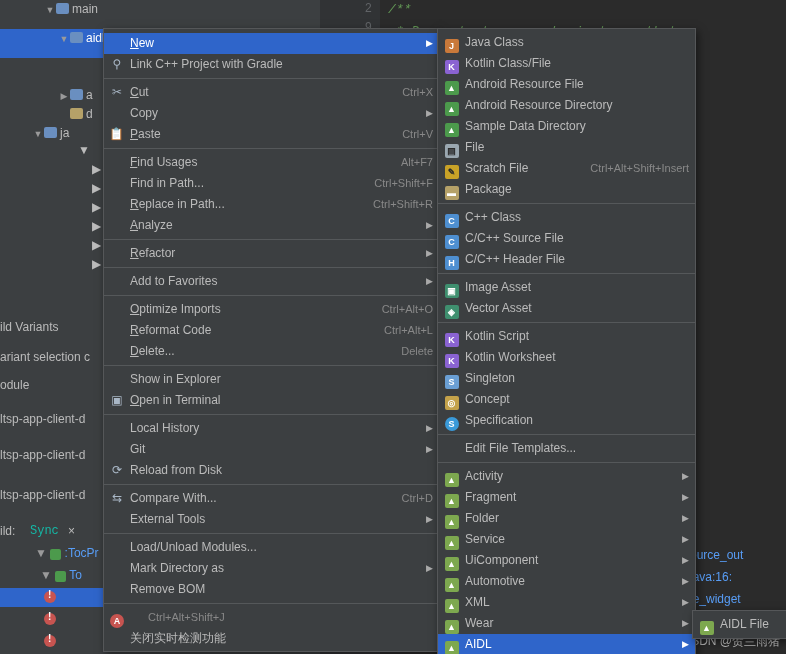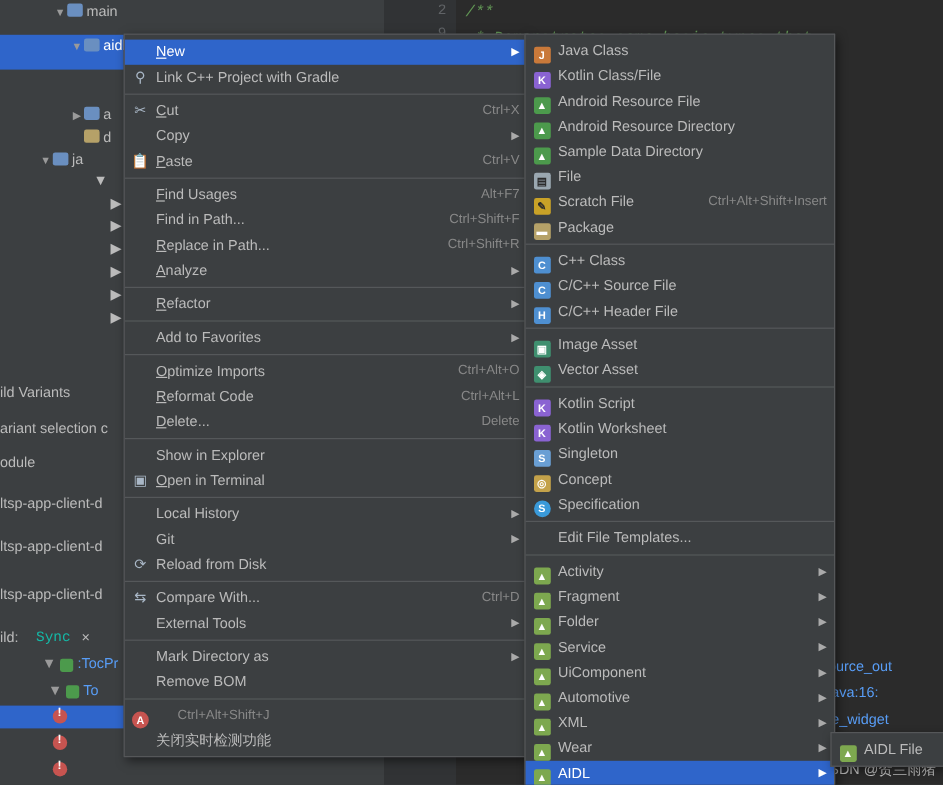--- a/index.html
+++ b/index.html
@@ -262,20 +262,24 @@
     <span class="acc">Ctrl+D</span>
   </div>
   <div class="mi">
     <span class="ic"></span>
     <span class="lbl">External Tools</span>
     <span class="sub">▶</span>
   </div>
   <div class="sep"></div>
   <div class="mi">
     <span class="ic"></span>
+    <span class="lbl">Load/Unload Modules...</span>
+  </div>
+  <div class="mi">
+    <span class="ic"></span>
     <span class="lbl">Mark Directory as</span>
     <span class="sub">▶</span>
   </div>
   <div class="mi">
     <span class="ic"></span>
     <span class="lbl">Remove BOM</span>
   </div>
   <div class="sep"></div>
   <div class="mi">
     <span class="ic"><span class="gi gi-circ" style="background:#c75450;">A</span></span>

